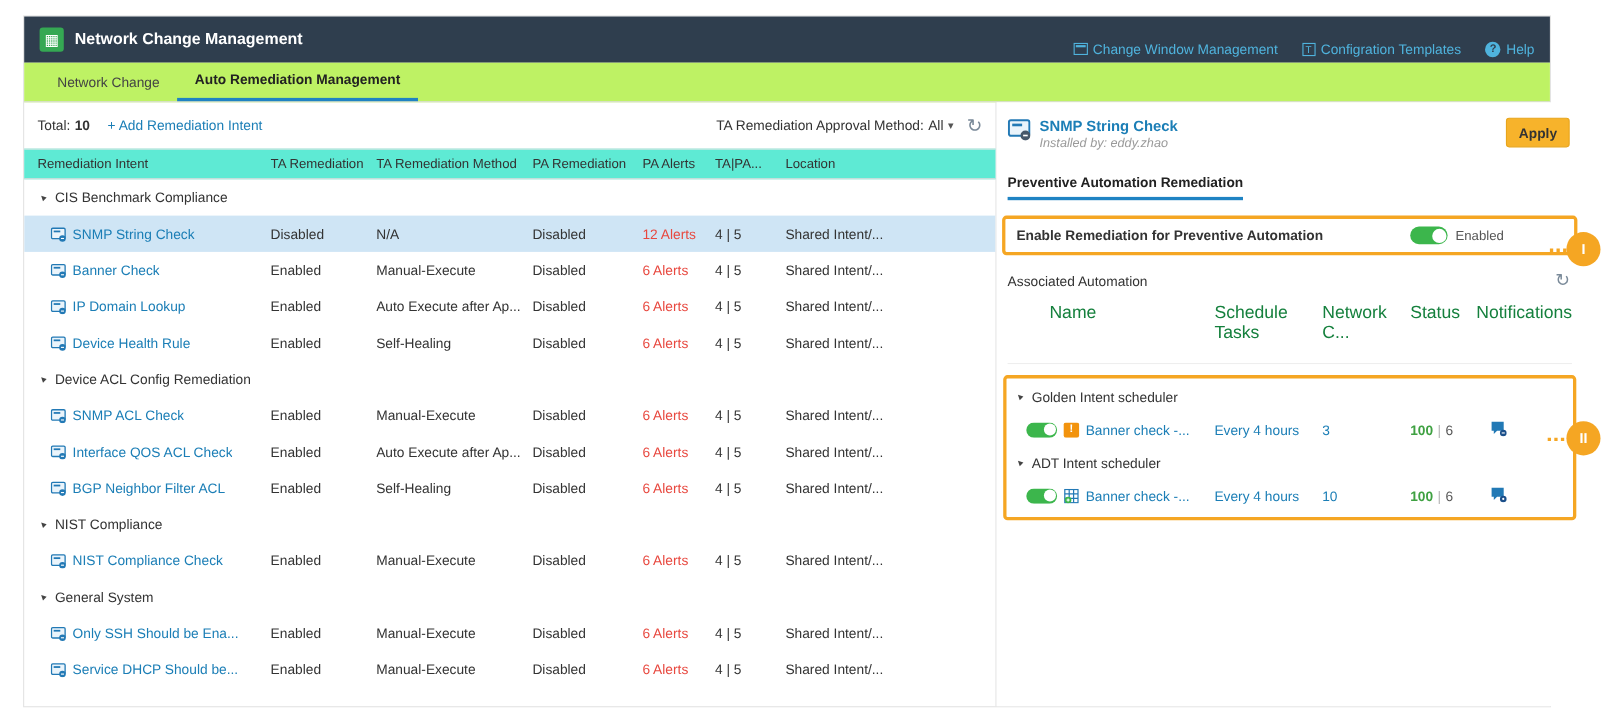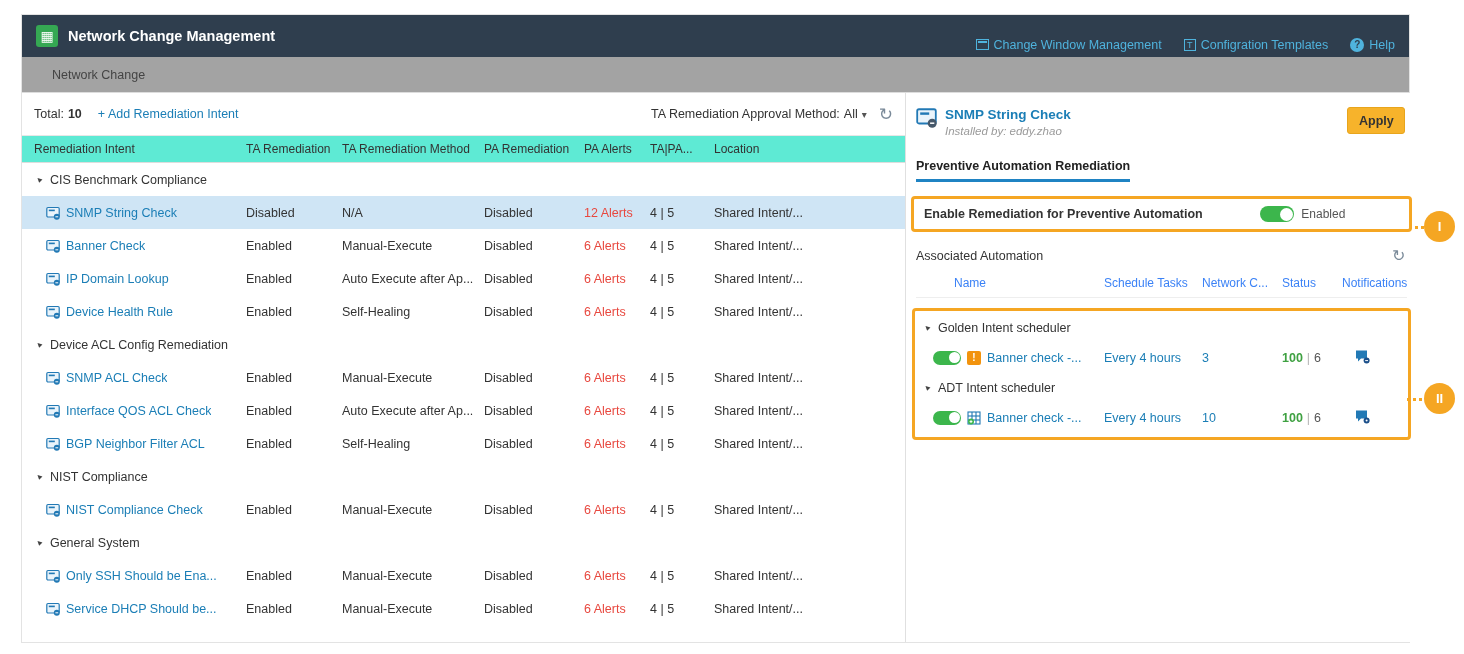--- a/index.html
+++ b/index.html
@@ -27,21 +27,21 @@
     color:#fff; font-size:14px; display:flex; align-items:center; justify-content:center;
   }
   .app-title { color:#fff; font-size:14.5px; font-weight:bold; margin-left:10px; }
   .header-links { margin-left:auto; display:flex; align-items:flex-start;margin-top:17px; }
   .hlink { display:flex; align-items:center; gap:5px; color:#4fb3dd; margin-left:22px; cursor:pointer; font-size:12.5px; }
   .win-ic { width:13px; height:11px; border:1px solid #4fb3dd; position:relative; }
   .win-ic::before { content:""; position:absolute; top:1px; left:1px; right:1px; height:2px; background:#4fb3dd; }
   .tpl-ic { width:12px; height:12px; border:1px solid #4fb3dd; font-size:9px; display:flex; align-items:center; justify-content:center; }
   .help-ic { width:14px; height:14px; border-radius:50%; background:#4fb3dd; color:#2f3e4e; font-size:10px; font-weight:bold; display:flex; align-items:center; justify-content:center; }
   
-  .tabbar { height:36px; flex:0 0 36px; background:#a3a3a3; border-bottom:1px solid #ddd; display:flex; align-items:flex-end; padding-left:14px; }
+  .tabbar { height:36px; flex:0 0 36px; background:#bef264; border-bottom:1px solid #ddd; display:flex; align-items:flex-end; padding-left:14px; }
   .tab { padding:0 16px; line-height:33px; color:#444; cursor:pointer; }
   .tab.active { color:#222; font-weight:bold; border-bottom:3px solid #1f83c3; }
   
   .main { flex:1; display:flex; min-height:0; }
   .left-panel { width:884px; flex:0 0 884px; border-right:1px solid #e0e0e0; display:flex; flex-direction:column; }
   
   .toolbar { height:42px; flex:0 0 42px; display:flex; align-items:center; padding:0 12px; }
   .total-label { color:#333; }
   .total-value { font-weight:bold; margin-left:4px; }
   .add-link { color:#1b7eb6; margin-left:16px; cursor:pointer; }
@@ -90,21 +90,21 @@
     display:flex; align-items:center; padding:0 10px;
   }
   .enable-label { font-weight:bold; }
   .toggle { width:34px; height:16px; border-radius:9px; background:#3cb64c; position:relative; margin-left:auto; cursor:pointer; flex:0 0 auto; }
   .toggle::after { content:""; position:absolute; right:1.5px; top:1.5px; width:13px; height:13px; border-radius:50%; background:#fff; }
   .enable-state { color:#555; font-size:12px; margin-left:7px; margin-right:54px; }
   .assoc-head { display:flex; align-items:center; margin-top:16px; }
   .assoc-title { color:#333; }
   .assoc-refresh { margin-left:auto; color:#7a8a99; font-size:16px; line-height:1; cursor:pointer; margin-right:2px; }
   .agrid { display:grid; grid-template-columns:188px 98px 80px 60px auto; }
-  .assoc-cols { margin-top:12px; font-size:12px; color:#3b82f6; padding-bottom:7px; border-bottom:1px solid #eee; }
+  .assoc-cols { margin-top:12px; font-size:16px; color:#15803d; padding-bottom:18px; border-bottom:1px solid #eee; }
   .assoc-cols .h-name { padding-left:38px; }
   .assoc-box { margin:10px -4px 0 -4px; border:3px solid #f5a623; border-radius:4px; padding:3px 1px; }
   .assoc-group { display:flex; align-items:center; gap:7px; height:27px; padding-left:7px; color:#333; }
   .assoc-row { height:33px; align-items:center; }
   .aname { display:flex; align-items:center; gap:6px; padding-left:17px; overflow:hidden; white-space:nowrap; }
   .mini-toggle { width:28px; height:14px; border-radius:8px; background:#3cb64c; position:relative; cursor:pointer; flex:0 0 auto; }
   .mini-toggle::after { content:""; position:absolute; right:1.5px; top:1.5px; width:11px; height:11px; border-radius:50%; background:#fff; }
   .orange-ic { width:14px; height:14px; background:#f2930d; border-radius:2px; color:#fff; font-size:10px; font-weight:bold; display:flex; align-items:center; justify-content:center; flex:0 0 auto; }
   .blue-col { color:#1b7eb6; }
   .status-ok { color:#3fa142;font-weight:bold; }
@@ -137,20 +137,21 @@
       </div>
       <div class="hlink">
         <span class="help-ic">?</span>
         <span>Help</span>
       </div>
     </div>
   </div>
 
   <div class="tabbar">
     <div class="tab">Network Change</div>
+    <div class="tab active">Auto Remediation Management</div>
   </div>
 
   <div class="main">
 
     <div class="left-panel">
 
       <div class="toolbar">
         <span class="total-label">Total:</span>
         <span class="total-value">10</span>
         <span class="add-link">+ Add Remediation Intent</span>

